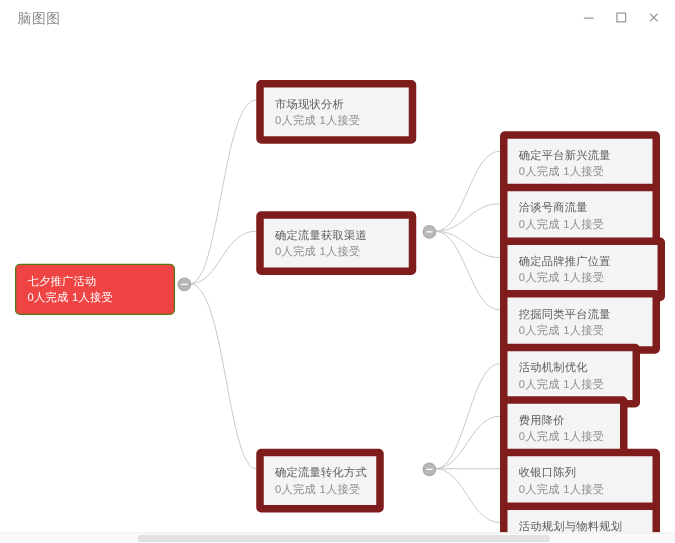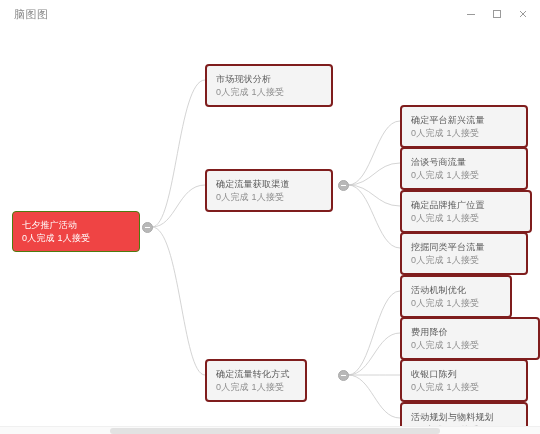--- a/index.html
+++ b/index.html
@@ -70,21 +70,21 @@
     letter-spacing: 0.2px;
   }
   .node.root {
     background: #ef4444;
     border: 1px solid #4d7c0f;
   }
   .node.root .title, .node.root .meta { color: #ffffff; }
 
   .node.branch, .node.leaf {
     background: #f4f4f4;
-    border: 2px solid #7f1d1d;
+    border: 6px solid #7f1d1d;
   }
   .node.branch .title, .node.leaf .title { color: #5b5b5b; }
   .node.branch .meta,  .node.leaf .meta  { color: #8e8e8e; }
 
   
   .toggle {
     position: absolute;
     width: 11px; height: 11px;
     border-radius: 50%;
     background: #b8b8b8;
@@ -201,21 +201,21 @@
     </div>
     <div class="node leaf" style="left:400px; top:204px; width:128px;">
       <div class="title">挖掘同类平台流量</div>
       <div class="meta">0人完成 1人接受</div>
     </div>
 
     <div class="node leaf" style="left:400px; top:247px; width:112px;">
       <div class="title">活动机制优化</div>
       <div class="meta">0人完成 1人接受</div>
     </div>
-    <div class="node leaf" style="left:400px; top:289px; width:140px;">
+    <div class="node leaf" style="left:400px; top:289px; width:102px;">
       <div class="title">费用降价</div>
       <div class="meta">0人完成 1人接受</div>
     </div>
     <div class="node leaf" style="left:400px; top:331px; width:128px;">
       <div class="title">收银口陈列</div>
       <div class="meta">0人完成 1人接受</div>
     </div>
     <div class="node leaf" style="left:400px; top:374px; width:128px;">
       <div class="title">活动规划与物料规划</div>
       <div class="meta">0人完成 1人接受</div>

